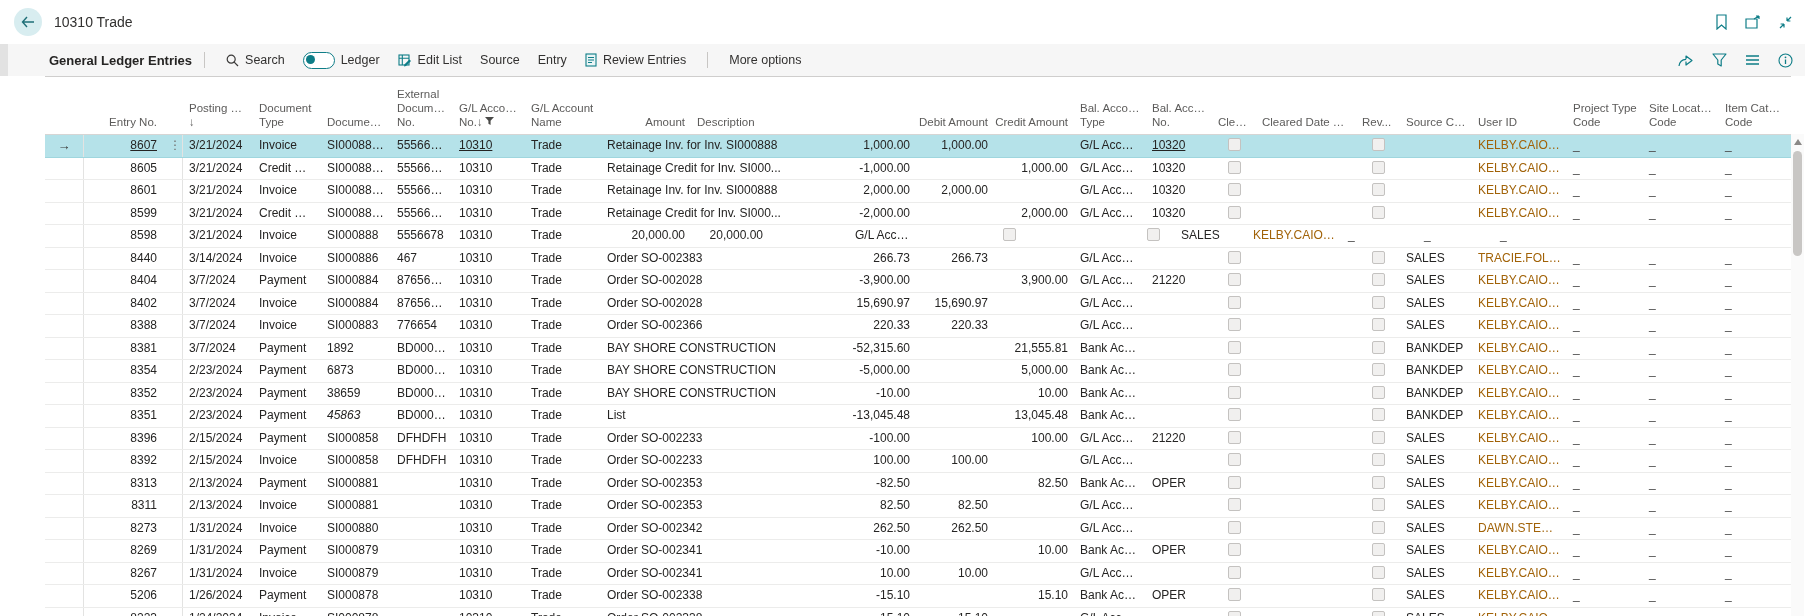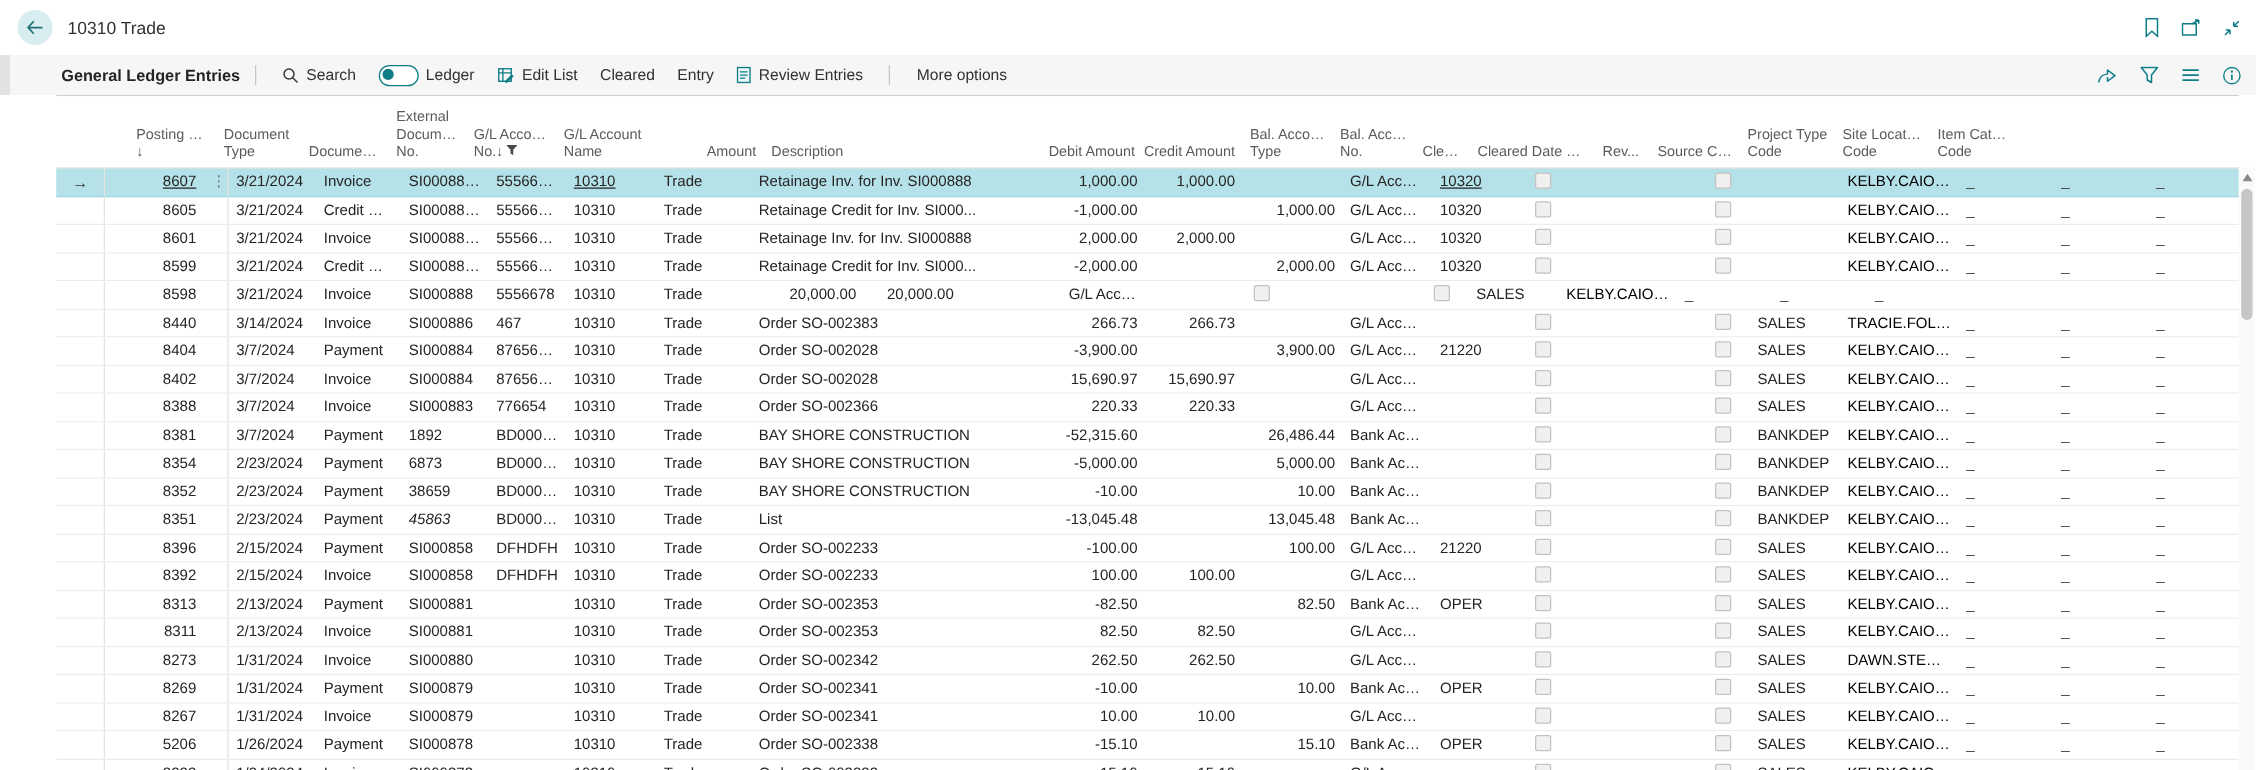--- a/index.html
+++ b/index.html
@@ -34,21 +34,21 @@
   .funnel{display:inline-block;margin-left:2px;}
   .gbody .tr{display:flex;height:22.5px;border-bottom:1px solid #ececeb;background:#fff;box-sizing:border-box;cursor:pointer;}
   .gbody .tr.selected{background:#b5e2e9;border-bottom:1px solid #9fd6de;}
   .td{box-sizing:border-box;flex:none;padding:0 6px;font-size:12px;line-height:21.5px;
     white-space:nowrap;overflow:hidden;text-overflow:ellipsis;color:#252423;}
   .td.right{text-align:right;}
   .td.center{text-align:center;padding:0;}
   .td.vline-l{border-left:1px solid #e3e3e2;}
   .td.vline-r{border-right:1px solid #e3e3e2;}
   .u{text-decoration:underline;}
-  .link{color:#000000;}
+  .link{color:#a16207;}
   .dash{color:#4a4a4a;}
   .selmark{color:#3b3a39;font-size:13px;}
   .dots{color:#6e6c6a;letter-spacing:0;}
   .cb{display:inline-block;width:11px;height:11px;border:1px solid #c4c2c0;background:#f1f0ef;border-radius:2px;
     vertical-align:middle;margin-top:-2px;}
   
   .vscroll{position:absolute;left:1791px;top:134px;width:13px;height:482px;background:#fafafa;}
   .vscroll .arr{width:13px;height:15px;display:flex;align-items:center;justify-content:center;cursor:pointer;}
   .vscroll .arr .tri{width:0;height:0;border-left:4px solid transparent;border-right:4px solid transparent;
     border-bottom:6px solid #8a8886;}
@@ -114,21 +114,21 @@
       <svg width="14" height="13" viewBox="0 0 14 13">
           <rect x="1" y="1" width="10" height="10" stroke="#0e7d87" stroke-width="1.1" fill="none"></rect>
           <path d="M1 4.3 H11 M4.3 1 V11" stroke="#0e7d87" stroke-width="1.1"></path>
           <path d="M8 12 L13 7 L11.4 5.4 L6.4 10.4 L6 12.4 Z" fill="#0e7d87"></path>
         </svg>
     </span>
     <span>Edit List</span>
   </button>
 
   <button class="tb-item">
-    <span>Cleared</span>
+    <span>Source</span>
   </button>
 
   <button class="tb-item">
     <span>Entry</span>
   </button>
 
   <button class="tb-item">
     <span>
       <svg width="12" height="14" viewBox="0 0 12 14">
           <rect x="1" y="1" width="10" height="12" stroke="#0e7d87" stroke-width="1.1" fill="#eaf5f6"></rect>
@@ -166,20 +166,23 @@
           <path d="M7.5 6.5 V11" stroke="#0e7d87" stroke-width="1.3"></path>
           <circle cx="7.5" cy="4.3" r="0.9" fill="#0e7d87"></circle>
         </svg>
     </button>
   </div>
 </div>
 
 <div class="grid">
   <div class="ghead">
       <div class="th" style="width: 38px;"></div>
+      <div class="th right" style="width: 80px;">
+        <div class="hl">Entry No.</div>
+      </div>
       <div class="th" style="width: 20px;"></div>
       <div class="th" style="width: 70px;">
         <div class="hl">Posting Date</div>
         <div class="hl">↓</div>
       </div>
       <div class="th" style="width: 68px;">
         <div class="hl">Document</div>
         <div class="hl">Type</div>
       </div>
       <div class="th" style="width: 70px;">
@@ -224,20 +227,23 @@
         <div class="hl">Clea...</div>
       </div>
       <div class="th" style="width: 100px;">
         <div class="hl">Cleared Date Time</div>
       </div>
       <div class="th" style="width: 44px;">
         <div class="hl">Rev...</div>
       </div>
       <div class="th" style="width: 72px;">
         <div class="hl">Source Code</div>
+      </div>
+      <div class="th" style="width: 95px;">
+        <div class="hl">User ID</div>
       </div>
       <div class="th" style="width: 76px;">
         <div class="hl">Project Type</div>
         <div class="hl">Code</div>
       </div>
       <div class="th" style="width: 76px;">
         <div class="hl">Site Location</div>
         <div class="hl">Code</div>
       </div>
       <div class="th" style="width: 72px;">
@@ -476,21 +482,21 @@
         <div class="td vline-r" style="width: 20px;"></div>
         <div class="td" style="width: 70px;">3/7/2024</div>
         <div class="td" style="width: 68px;">Payment</div>
         <div class="td" style="width: 70px;">1892</div>
         <div class="td" style="width: 62px;">BD00048</div>
         <div class="td" style="width: 72px;">10310</div>
         <div class="td" style="width: 76px;">Trade</div>
         <div class="td" style="width: 225px;">BAY SHORE CONSTRUCTION</div>
         <div class="td right" style="width: 90px;">-52,315.60</div>
         <div class="td right" style="width: 78px;"></div>
-        <div class="td right" style="width: 80px;">26,486.44</div>
+        <div class="td right" style="width: 80px;">21,555.81</div>
         <div class="td" style="width: 72px;">Bank Accou...</div>
         <div class="td" style="width: 66px;"></div>
         <div class="td center" style="width: 44px;"><span class="cb"></span></div>
         <div class="td" style="width: 100px;"></div>
         <div class="td center" style="width: 44px;"><span class="cb"></span></div>
         <div class="td" style="width: 72px;">BANKDEP</div>
         <div class="td link" style="width: 95px;">KELBY.CAIOLA</div>
         <div class="td dash" style="width: 76px;">_</div>
         <div class="td dash" style="width: 76px;">_</div>
         <div class="td dash" style="width: 72px;">_</div>

